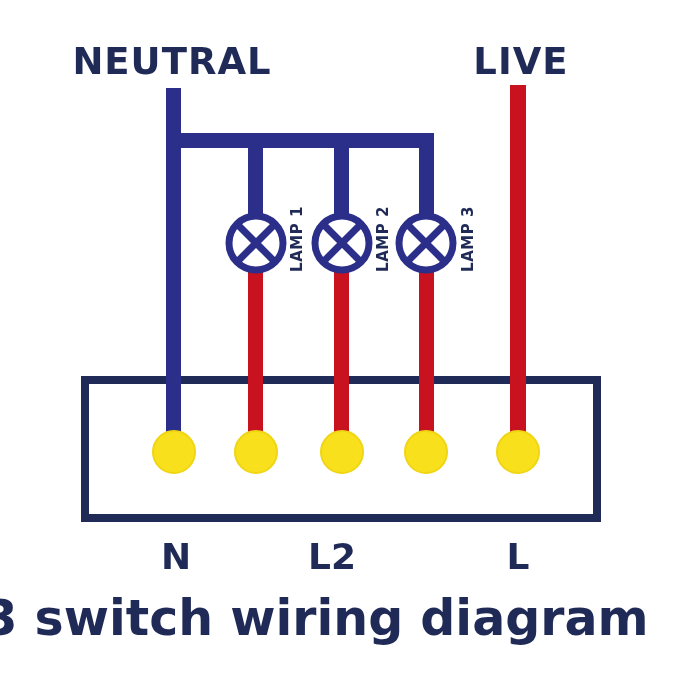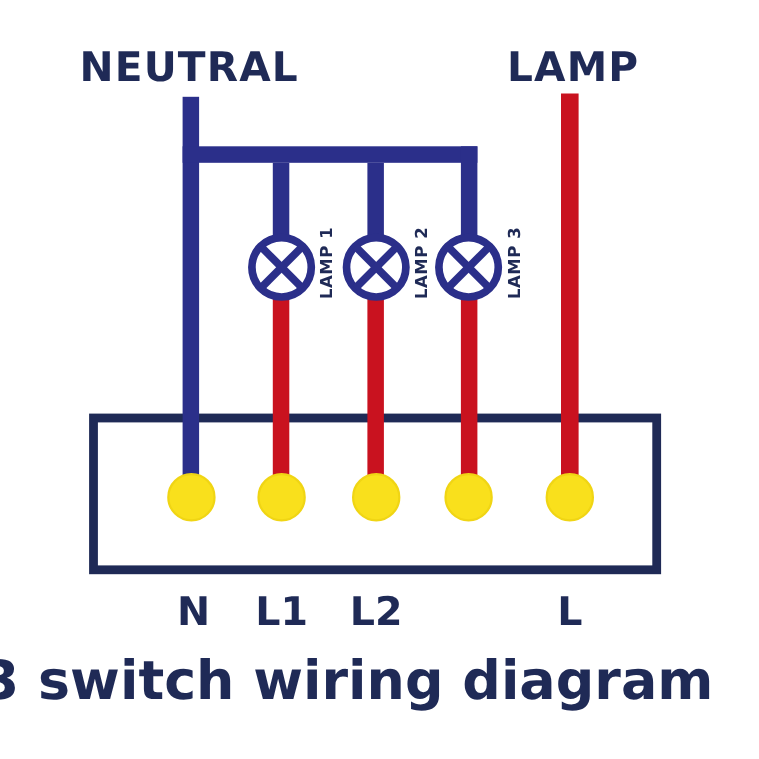--- a/index.html
+++ b/index.html
@@ -59,21 +59,21 @@
   }
   svg .ring{fill:#ffffff;stroke:var(--wire-blue);stroke-width:7;}
   svg .cross{stroke:var(--wire-blue);stroke-width:7;stroke-linecap:butt;}
 </style>
 </head>
 <body>
 
 <div class="canvas">
 
   <div class="top-label" style="left:172px;">NEUTRAL</div>
-  <div class="top-label" style="left:521px;">LAMP</div>
+  <div class="top-label" style="left:521px;">LIVE</div>
 
   <div class="wire blue" style="left:166px;top:88px;width:15px;height:349px;"></div>
 
   <div class="wire blue" style="left:166px;top:133px;width:268px;height:15px;"></div>
 
   <div class="wire blue" style="left:248px;top:148px;width:15px;height:74px;"></div>
   <div class="wire blue" style="left:334px;top:148px;width:15px;height:74px;"></div>
   <div class="wire blue" style="left:419px;top:133px;width:15px;height:89px;"></div>
 
   <div class="wire red" style="left:510px;top:85px;width:16px;height:352px;"></div>
@@ -104,19 +104,18 @@
 
   <div class="junction-box"></div>
 
   <div class="terminal" style="left:152px;"></div>
   <div class="terminal" style="left:234px;"></div>
   <div class="terminal" style="left:320px;"></div>
   <div class="terminal" style="left:404px;"></div>
   <div class="terminal" style="left:496px;"></div>
 
   <div class="terminal-label" style="left:176px;">N</div>
-  <div class="terminal-label" style="left:256px;">L1</div>
-  <div class="terminal-label" style="left:342px;">L2</div>
+  <div class="terminal-label" style="left:332px;">L2</div>
   <div class="terminal-label" style="left:518px;">L</div>
 
   <div class="caption">3 switch wiring diagram</div>
 
 </div>
 
 </body></html>

